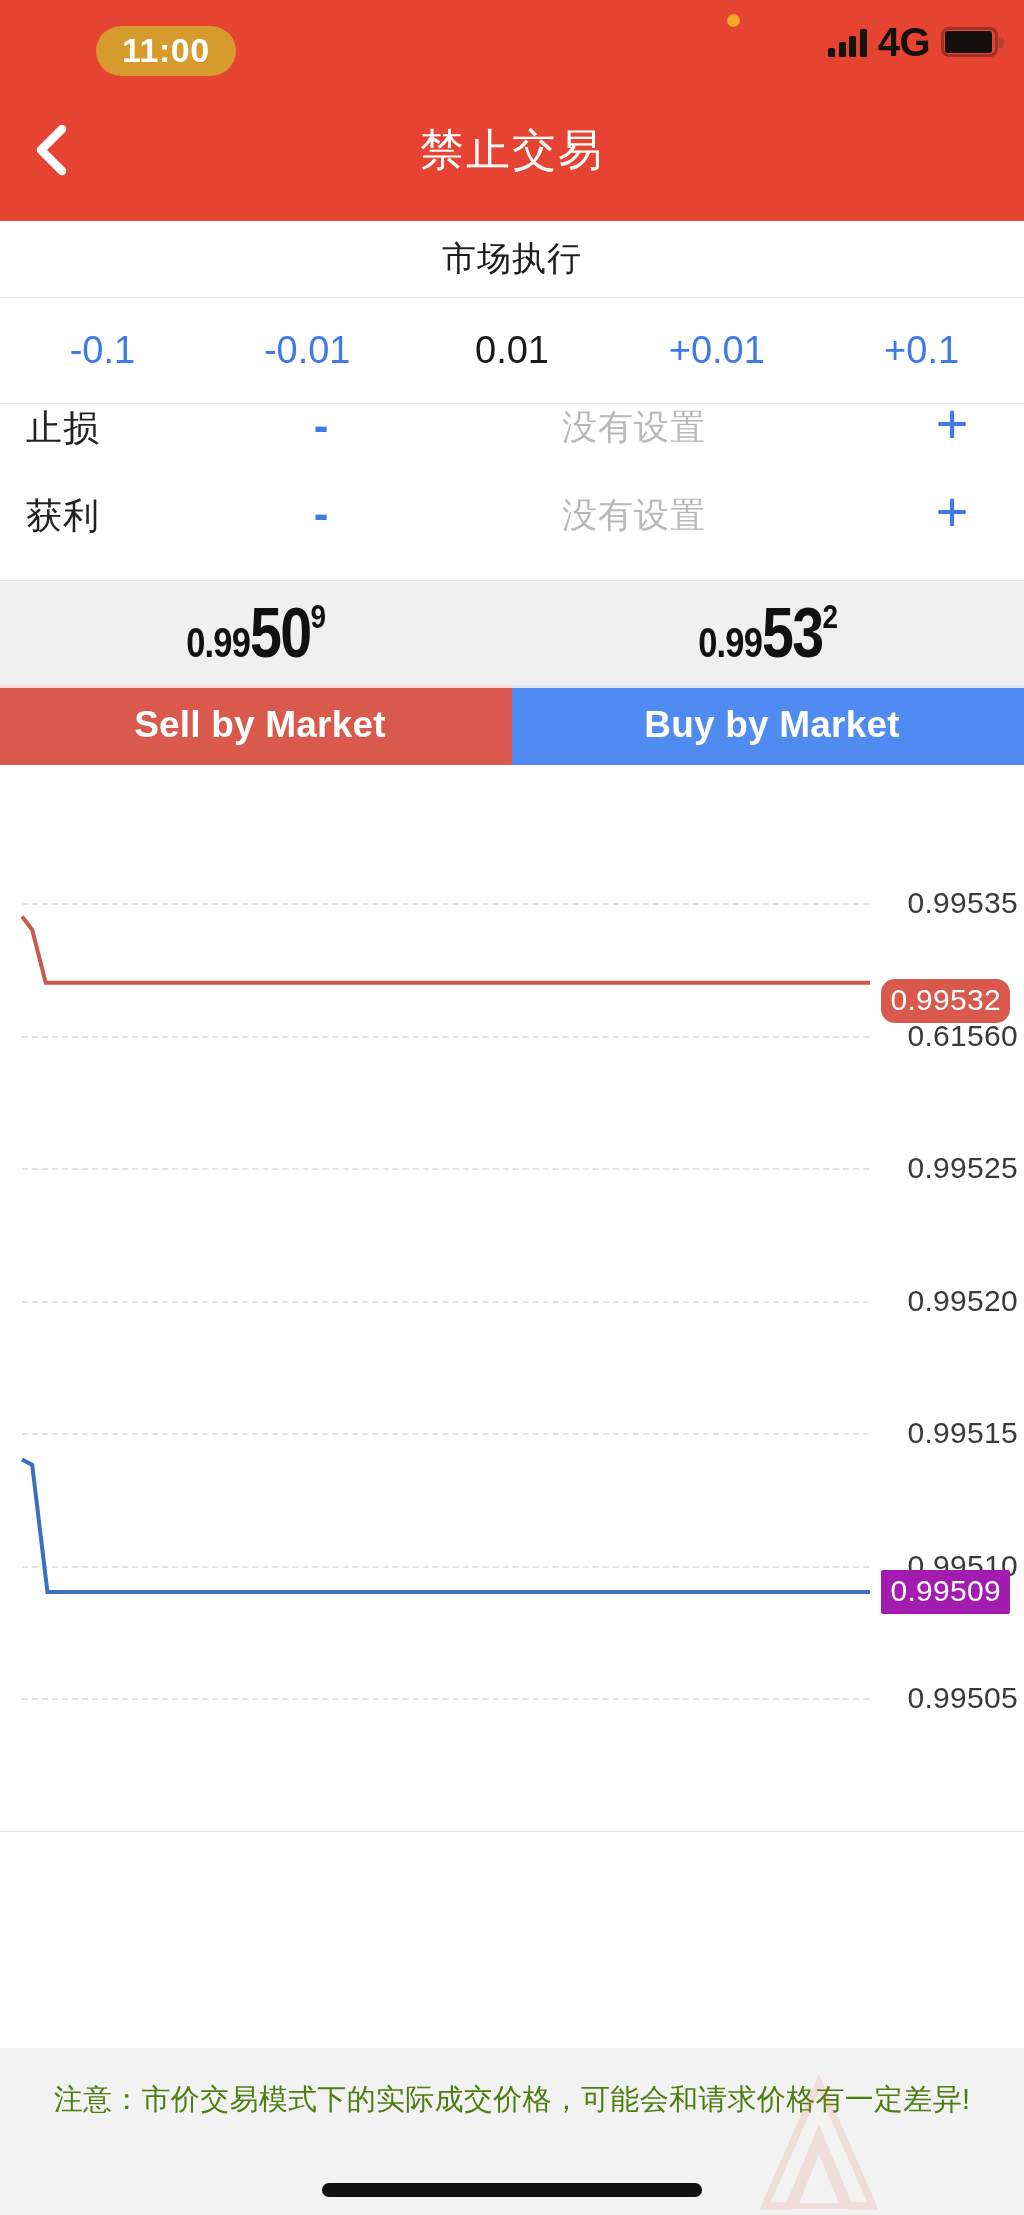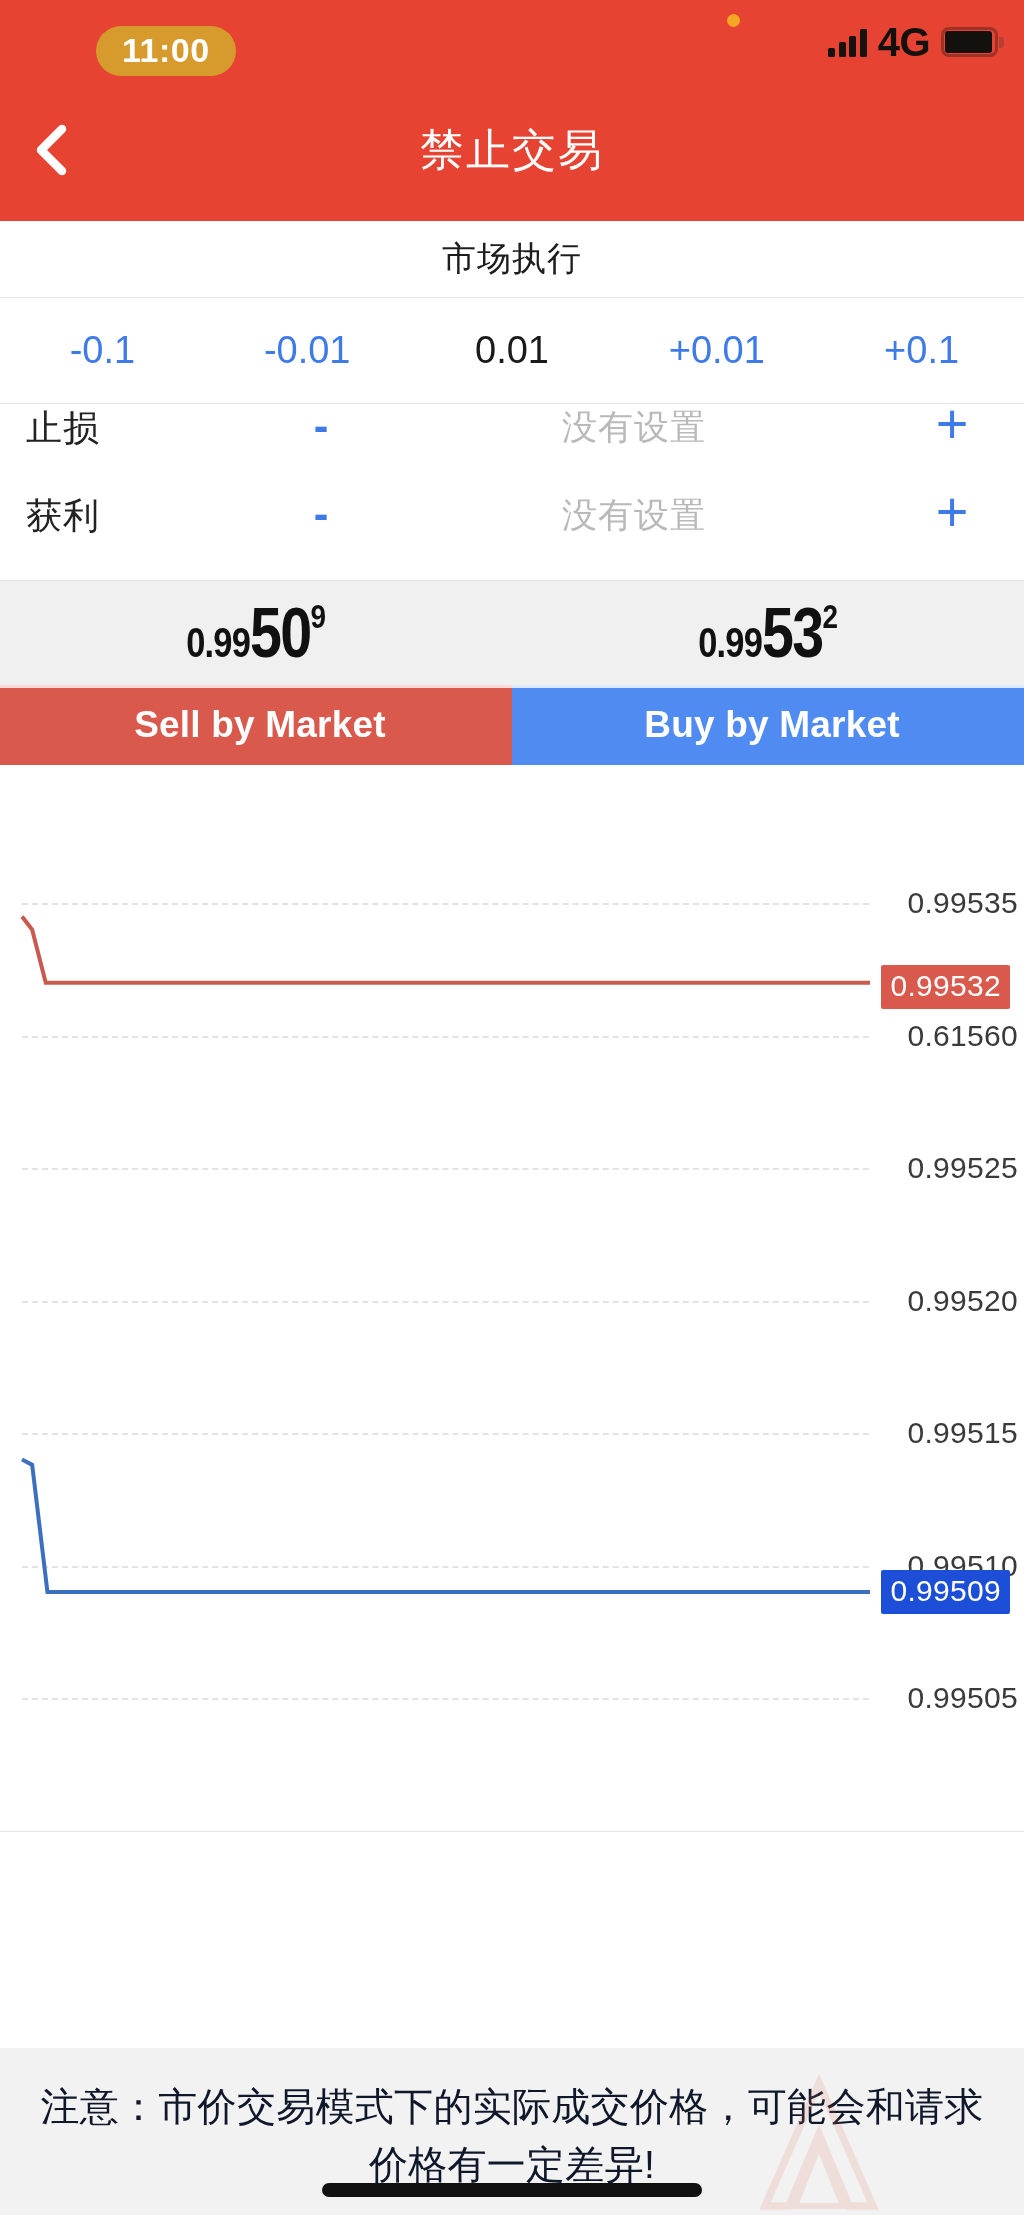--- a/index.html
+++ b/index.html
@@ -262,36 +262,36 @@
     right:14px;
     transform:translateY(-50%);
     font-size:30px;
     color:#ffffff;
     padding:4px 9px 6px;
     letter-spacing:0.3px;
     white-space:nowrap;
     border-radius:2px;
   }
   .price-badge.ask{ background:#D9594C; }
-  .price-badge.bid{ background:#1d4ed8;margin-left:40px; }
+  .price-badge.bid{ background:#a21caf;margin-left:40px; }
 
   
   .notice-sep{ height:1px; background:#E4E4E4; }
   .notice{
     position:absolute;
     left:0;right:0;bottom:0;
     height:167px;
     background:#F2F2F2;
     padding:30px 40px 0;
     text-align:center;
     overflow:hidden;
   }
   .notice-text{
-    font-size:39px;
-    color:#0f172a;
+    font-size:29px;
+    color:#4d7c0f;
     line-height:1.48;
     letter-spacing:0.3px;
   }
   .watermark{
     position:absolute;
     right:120px; bottom:-6px;
     width:170px;height:150px;
     opacity:0.15;
     pointer-events:none;
   }
@@ -402,21 +402,21 @@
       <div class="axis-label" style="top: 535.623px;">0.99520</div>
       <div class="axis-label" style="top: 668.087px;">0.99515</div>
       <div class="axis-label" style="top: 800.551px;">0.99510</div>
       <div class="axis-label" style="top: 933.014px;">0.99505</div>
     </div>
   <svg class="series" id="series-layer" viewBox="0 0 1024 1066" preserveAspectRatio="none">
       <path d="M22 151.4782608694885 L32.176 164.72463768116796 L45.744 217.71014492759164 L870 217.71014492759164" fill="none" stroke="#C95A4E" stroke-width="4" vector-effect="non-scaling-stroke"></path>
       <path d="M22 694.5797101448168 L32.176 699.8782608696062 L47.44 827.0434782607289 L870 827.0434782607289" fill="none" stroke="#3D6FBF" stroke-width="4" vector-effect="non-scaling-stroke"></path>
     </svg>
   <div id="badge-layer">
-      <div class="price-badge ask" style="top: 222px;">0.99532</div>
+      <div class="price-badge ask" style="top: 236px; border-radius: 14px;">0.99532</div>
       <div class="price-badge bid" style="top: 827.043px;">0.99509</div>
     </div>
 </div>
 
 <div class="notice-sep"></div>
 
 <div class="notice">
   <div class="notice-text">注意：市价交易模式下的实际成交价格，可能会和请求价格有一定差异!</div>
   <svg class="watermark" viewBox="0 0 100 100">
     <path d="M50 8 L86 90 L70 90 L50 42 L30 90 L14 90 Z" fill="none" stroke="#E06A52" stroke-width="5"></path>

